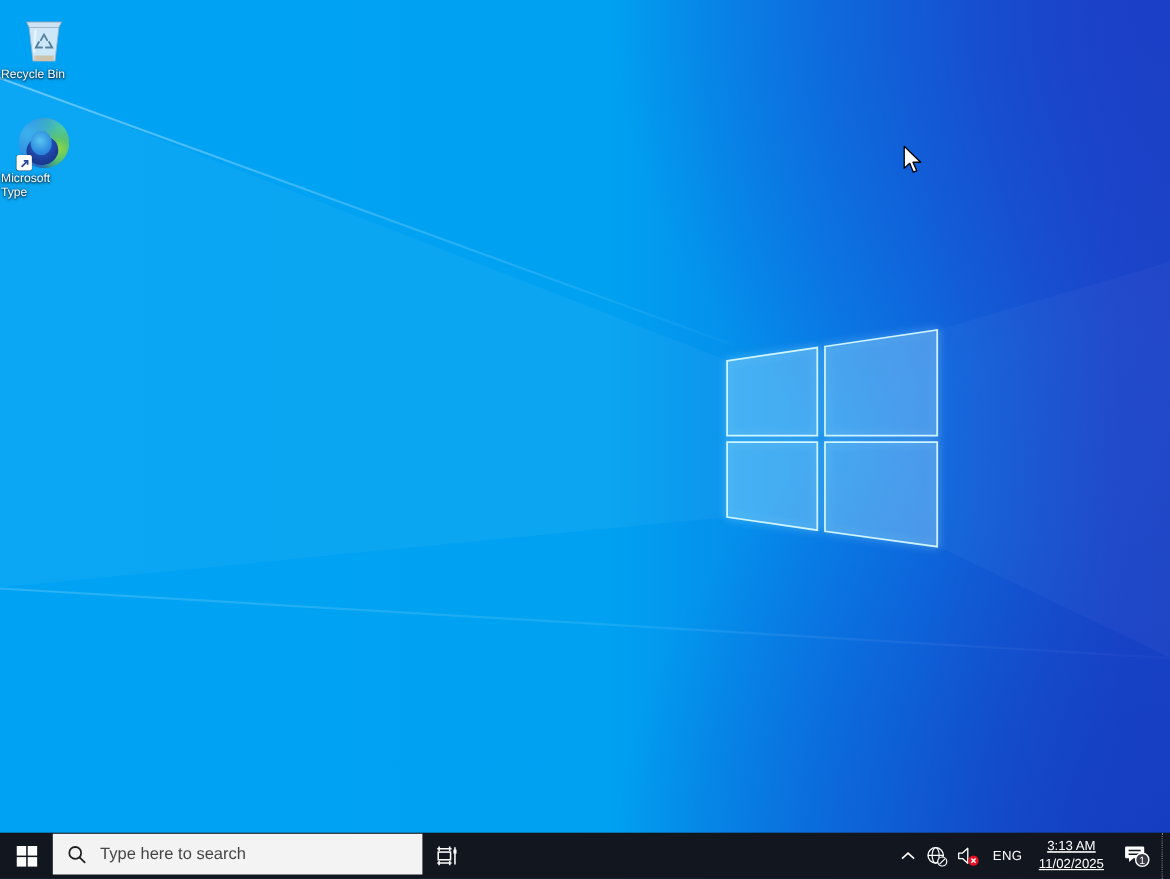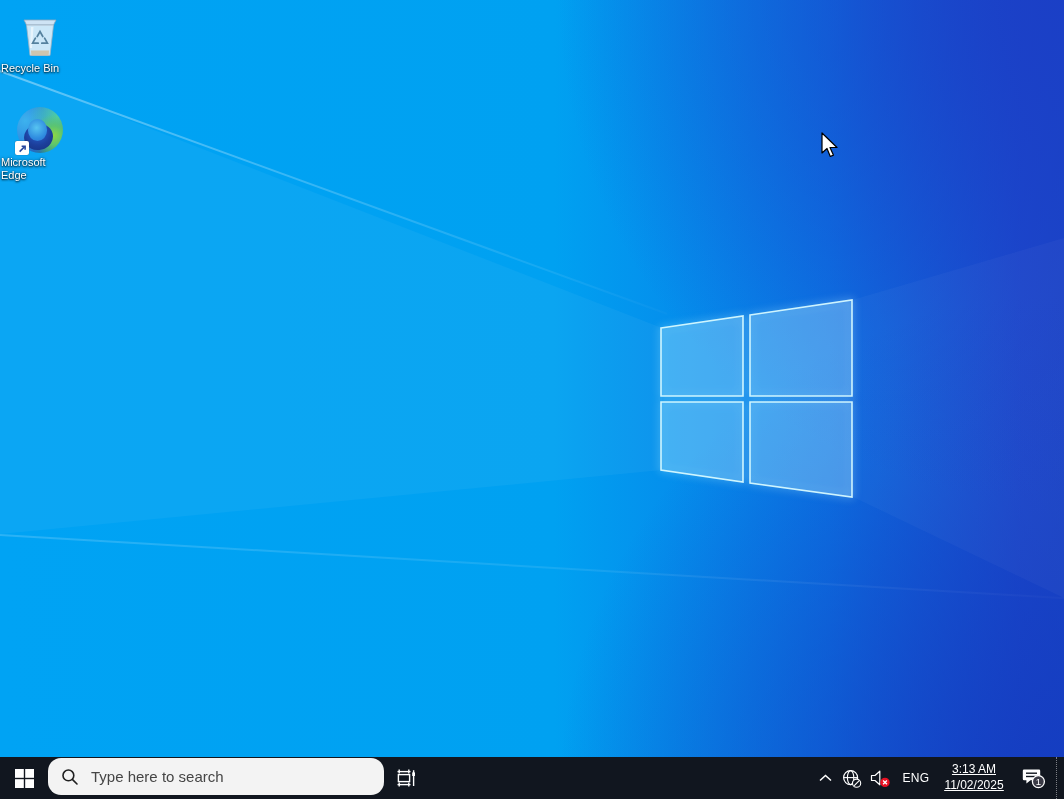--- a/index.html
+++ b/index.html
@@ -76,21 +76,21 @@
   
   .taskbar {
     position:absolute; left:0; top:757px; width:1064px; height:42px;
     background:#11161f; z-index:10; display:flex; align-items:center;
   }
   .tb-btn { border:none; background:transparent; height:42px; display:flex;
     align-items:center; justify-content:center; cursor:pointer; }
   .start-button { width:48px; }
   .search-box {
     position:absolute; left:48px; top:1px; width:336px; height:37px;
-    background:#f3f3f3; display:flex; align-items:center; padding-left:13px;border-radius:13px;
+    background:#f3f3f3; display:flex; align-items:center; padding-left:13px;
   }
   .search-box input {
     flex:1; border:none; outline:none; background:transparent;
     font-family:"Liberation Sans", sans-serif; font-size:15px; color:#3f3f3f;
     margin-left:12px;
   }
   .search-box input::placeholder { color:#454545; opacity:1; }
   .taskview-button { position:absolute; left:384px; top:0; width:44px; }
 
   .tray { position:absolute; right:0; top:0; height:42px; display:flex; align-items:flex-start; }
@@ -139,21 +139,21 @@
 <div class="desktop-icon icon-edge">
   <div class="art">
     <div class="edge-ball"></div>
     <div class="shortcut-badge">
       <svg width="11" height="11" viewBox="0 0 11 11">
         <path d="M2.6 8.6 L7.6 3.6" stroke="#27479e" stroke-width="1.6" fill="none"></path>
         <path d="M4.6 3.2 H8.1 V6.7" stroke="#27479e" stroke-width="1.6" fill="none"></path>
       </svg>
     </div>
   </div>
-  <span class="label">Microsoft Edge</span>
+  <span class="label">Microsoft Type</span>
 </div>
 
 <svg class="cursor" width="20" height="28" viewBox="0 0 20 28">
   <polygon points="1,1 1,21 6,16.5 9.3,24.5 12.4,23.1 9,15.5 16,15.5" fill="#ffffff" stroke="#000000" stroke-width="1.2" stroke-linejoin="round"></polygon>
 </svg>
 
 <div class="taskbar">
 
   <button class="tb-btn start-button">
     <svg width="19" height="19" viewBox="0 0 19 19">

